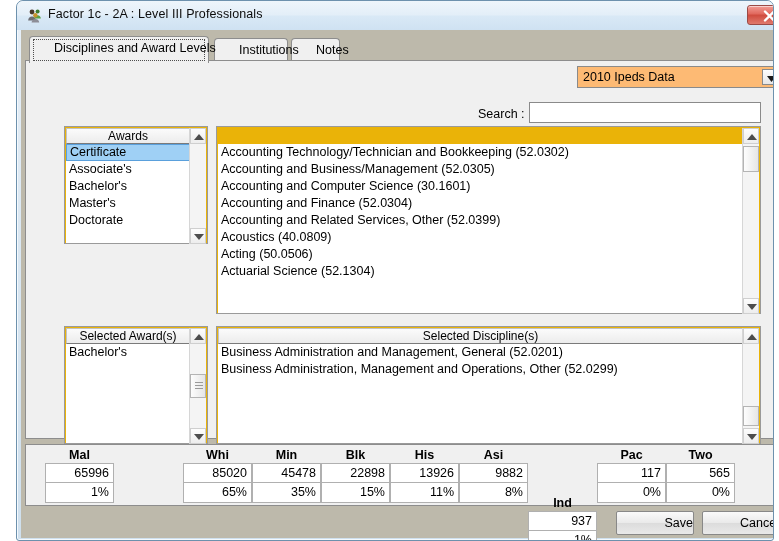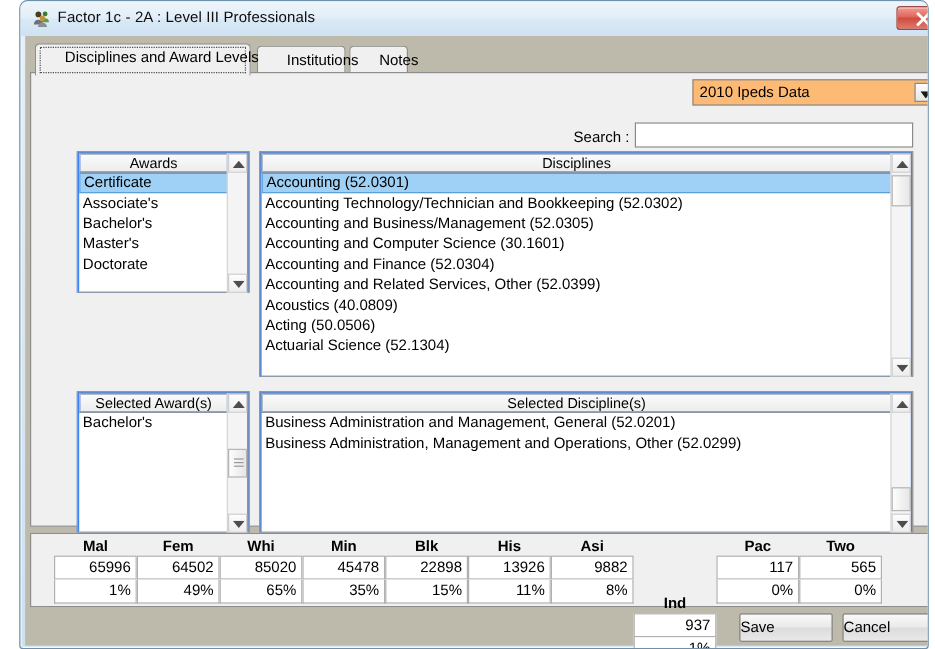--- a/index.html
+++ b/index.html
@@ -139,21 +139,21 @@
     font-size: 12.5px;
     padding: 0 4px;
     outline: none;
   }
 
   
   .listbox {
     position: absolute;
     box-sizing: border-box;
     border: 1px solid #9a9a9a;
-    background: #3b82f6;
+    background: #eab308;
   }
   .lb-head {
     position: absolute; left: 1px; top: 1px;
     height: 16px;
     box-sizing: border-box;
     background: linear-gradient(to bottom, #fbfbfb, #ececec);
     border: 1px solid #c2c2c2;
     border-bottom: 1px solid #7a7a7a;
     font-size: 12px;
     text-align: center;
@@ -254,21 +254,21 @@
   .btn3d {
     position: absolute;
     width: 78px; height: 24px;
     box-sizing: border-box;
     border: 1px solid #888888;
     border-radius: 2px;
     background: linear-gradient(to bottom, #fafafa 0%, #eaeaea 48%, #dcdcdc 52%, #e9e9e9 100%);
     font-family: "Liberation Sans", sans-serif;
     font-size: 12.5px;
     color: #000;
-    text-align: left;
+    text-align: right;
     line-height: 22px;
     cursor: pointer;
   }
 </style>
 </head>
 <body>
 
 <div class="window">
 
   <div class="titlebar">
@@ -336,23 +336,21 @@
           </div>
           <div class="btn down">
             <svg width="10" height="6" viewBox="0 0 10 6">
                 <path d="M0 0 L10 0 L5 6 Z" fill="#4d4d4d"></path>
               </svg>
           </div>
         </div>
       </div>
 
       <div class="listbox" style="left:190px; top:65px; width:545px; height:188px;">
-        <div class="lb-head" style="width:525px;">Disciplines</div>
         <div class="lb-body" style="left:1px; top:17px; width:525px; height:169px;">
-          <div class="lb-item sel">Accounting (52.0301)</div>
           <div class="lb-item">Accounting Technology/Technician and Bookkeeping (52.0302)</div>
           <div class="lb-item">Accounting and Business/Management (52.0305)</div>
           <div class="lb-item">Accounting and Computer Science (30.1601)</div>
           <div class="lb-item">Accounting and Finance (52.0304)</div>
           <div class="lb-item">Accounting and Related Services, Other (52.0399)</div>
           <div class="lb-item">Acoustics (40.0809)</div>
           <div class="lb-item">Acting (50.0506)</div>
           <div class="lb-item">Actuarial Science (52.1304)</div>
         </div>
         <div class="vscroll" style="right:1px; top:1px; height:186px;">
@@ -418,25 +416,20 @@
       </div>
 
     </div>
 
     <div class="statspanel">
       <div class="statcol" style="left:19px;">
         <div class="stat-head">Mal</div>
         <div class="stat-cell">65996</div>
         <div class="stat-cell second">1%</div>
       </div>
-      <div class="statcol" style="left:88px;">
-        <div class="stat-head">Fem</div>
-        <div class="stat-cell">64502</div>
-        <div class="stat-cell second">49%</div>
-      </div>
       <div class="statcol" style="left:157px;">
         <div class="stat-head">Whi</div>
         <div class="stat-cell">85020</div>
         <div class="stat-cell second">65%</div>
       </div>
       <div class="statcol" style="left:226px;">
         <div class="stat-head">Min</div>
         <div class="stat-cell">45478</div>
         <div class="stat-cell second">35%</div>
       </div>

